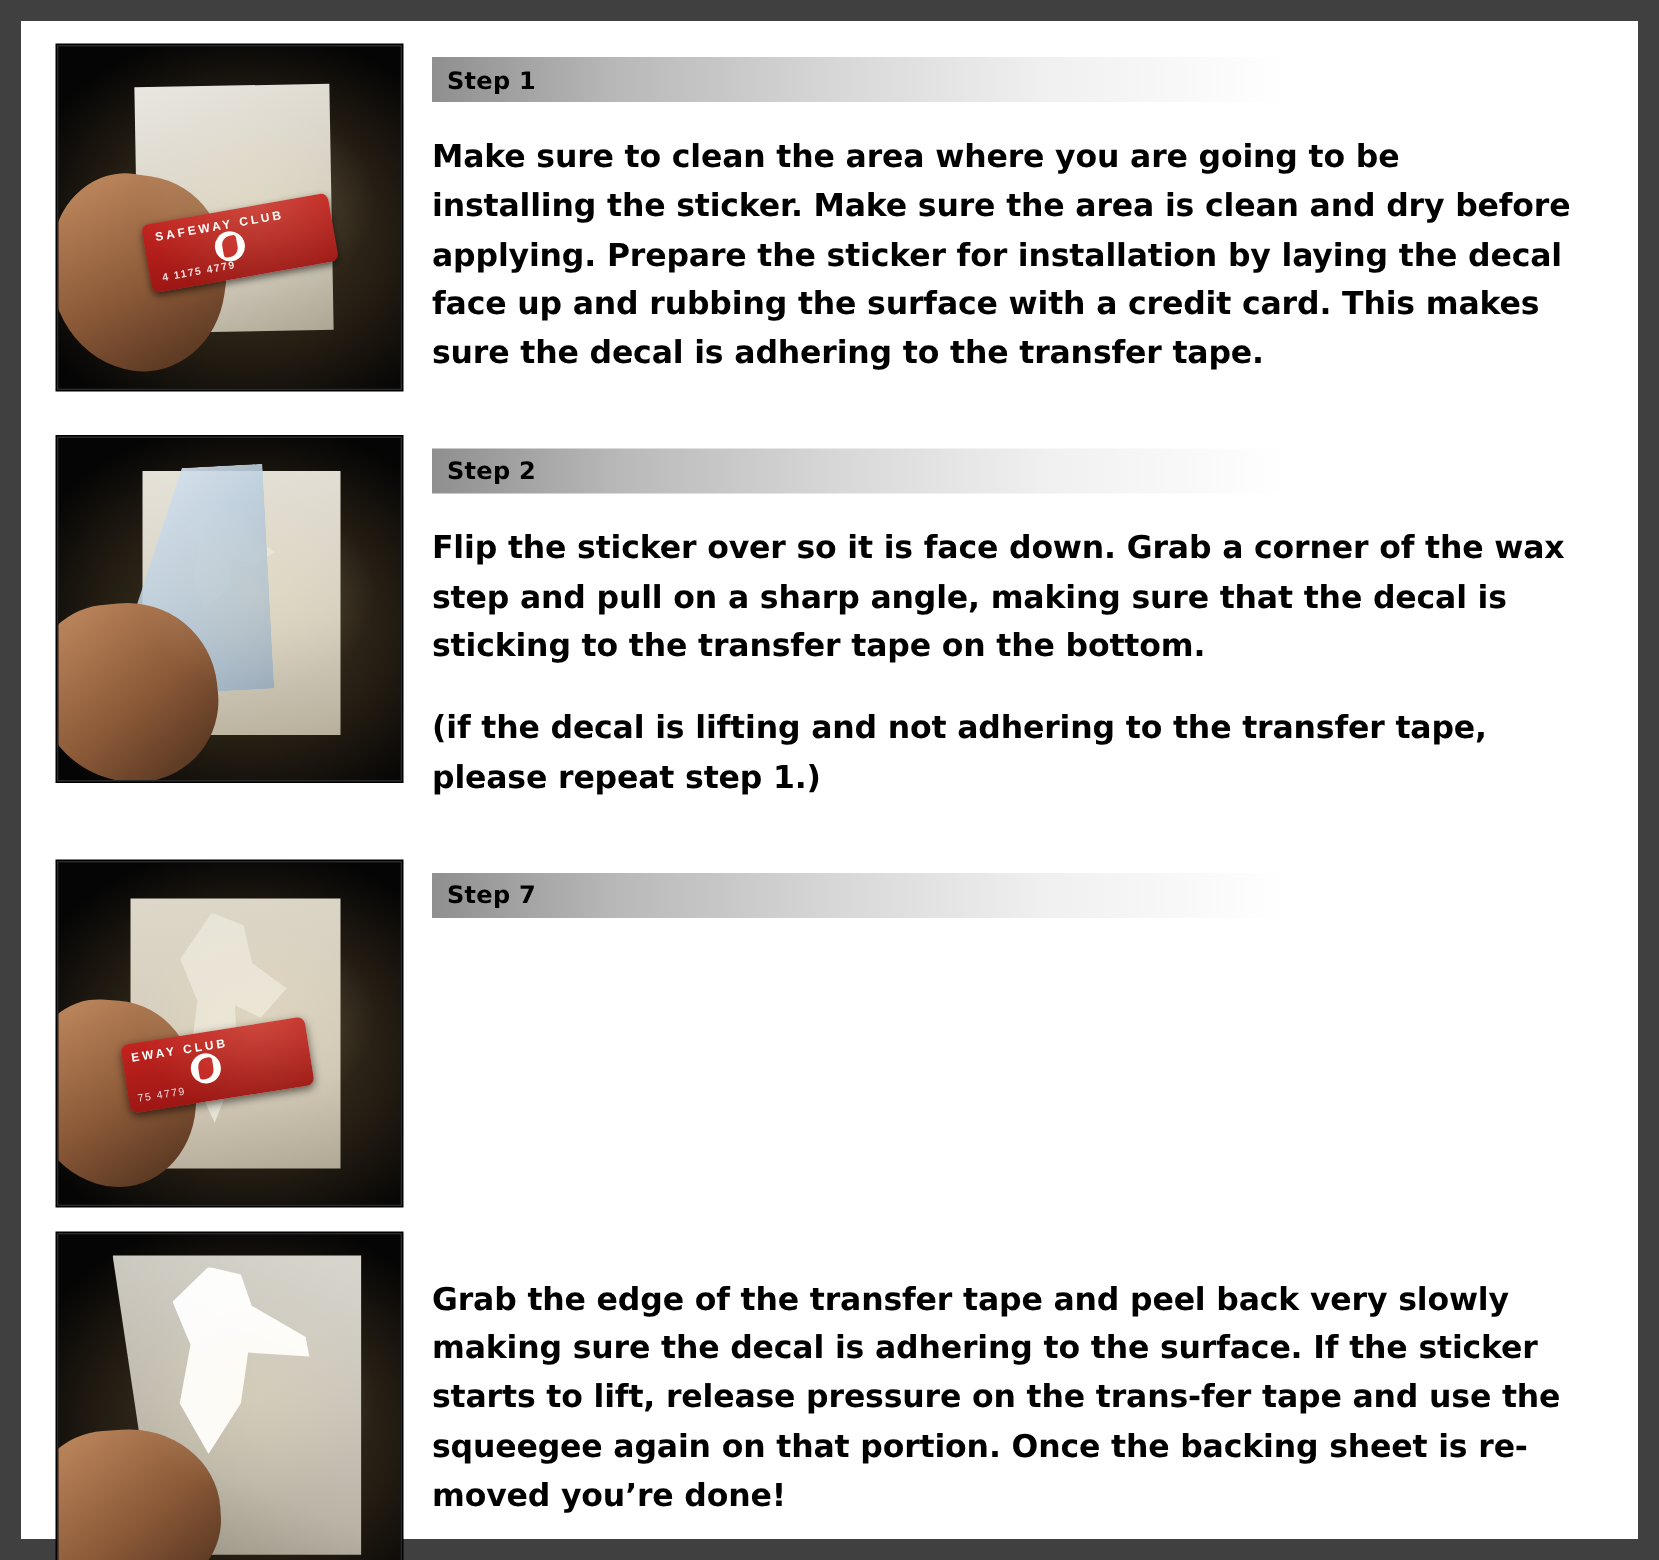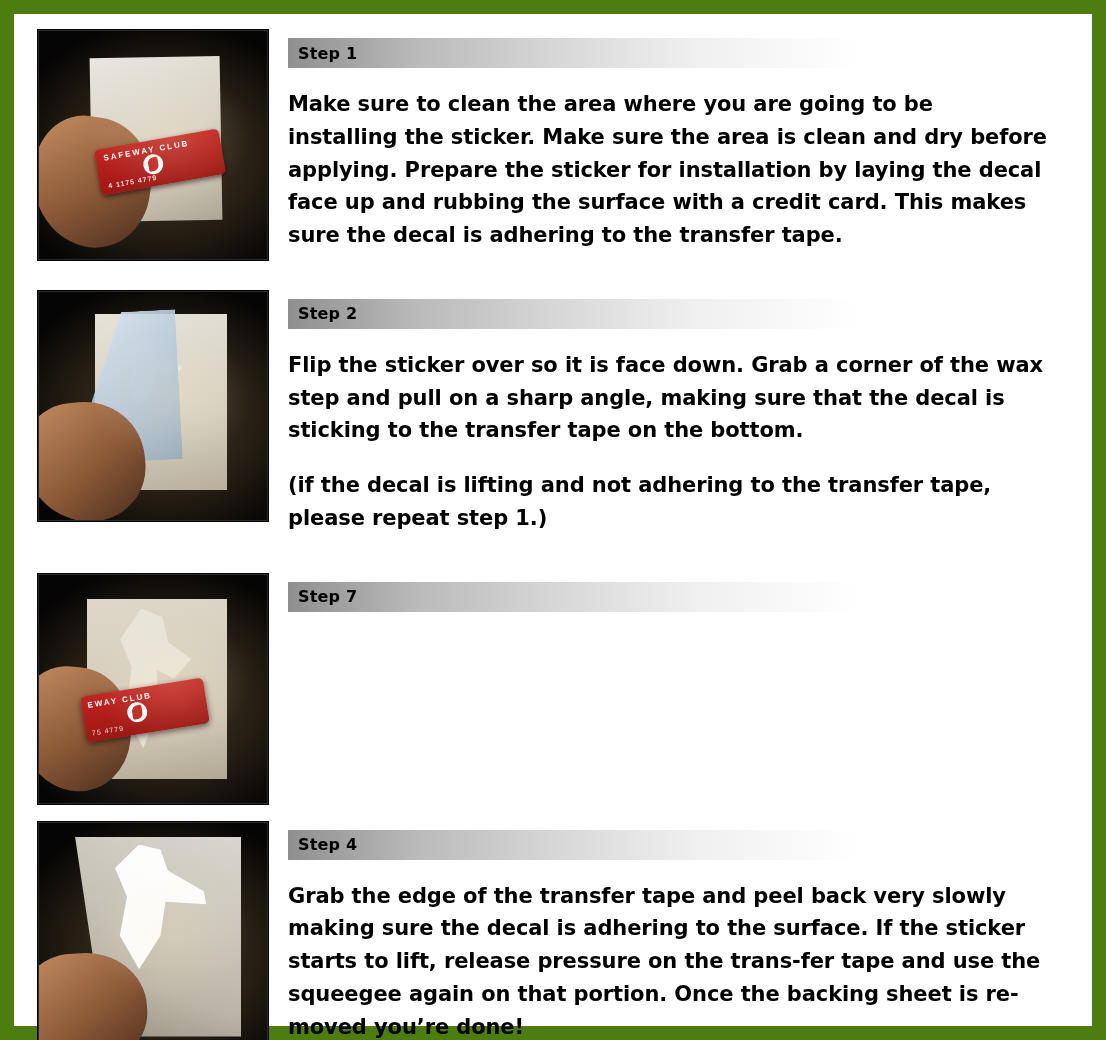--- a/index.html
+++ b/index.html
@@ -10,21 +10,21 @@
   body {
     width: 1106px;
     height: 1040px;
     font-family: "Liberation Sans", sans-serif;
     overflow: hidden;
   }
   .page {
     position: relative;
     width: 1106px;
     height: 1040px;
-    background: #4d7c0f;
+    background: #404040;
     box-sizing: border-box;
     padding: 14px;
   }
   .sheet {
     position: relative;
     width: 100%;
     height: 100%;
     background: #ffffff;
     box-sizing: border-box;
     padding: 16px 18px 16px 24px;
@@ -245,22 +245,19 @@
       <div class="step-row r4">
         <div class="photo tall">
           <div class="photo-inner">
             <div class="sticker-sheet s4-sheet"></div>
             <div class="s4-fig"></div>
             <div class="hand s4-hand"></div>
             <div class="glow"></div>
           </div>
         </div>
         <div class="text-col">
-          <div class="step-header">
-            <span class="label">Step 4</span>
-          </div>
           <p class="body-text">Grab the edge of the transfer tape and peel back very slowly making sure the decal is adhering to the surface.  If the sticker starts to lift, release pressure on the trans-fer tape and use the squeegee again on that portion.  Once the backing sheet is re-moved you’re done!</p>
         </div>
       </div>
 
     </div>
   </div>
 </div>
 
 </body></html>

